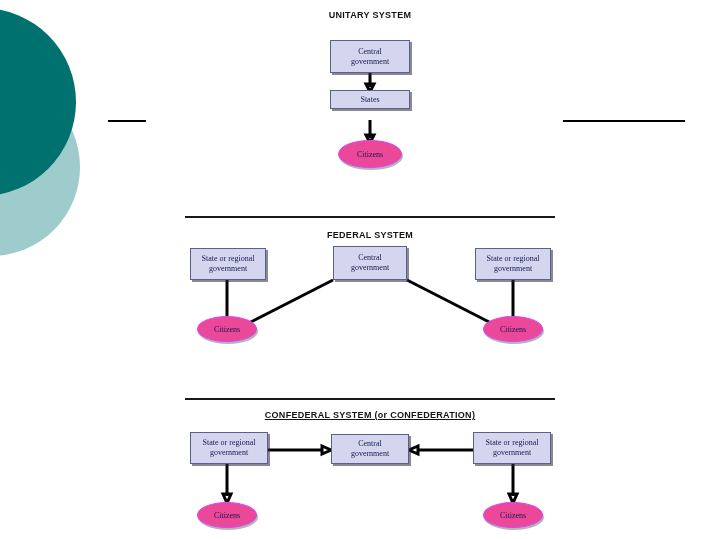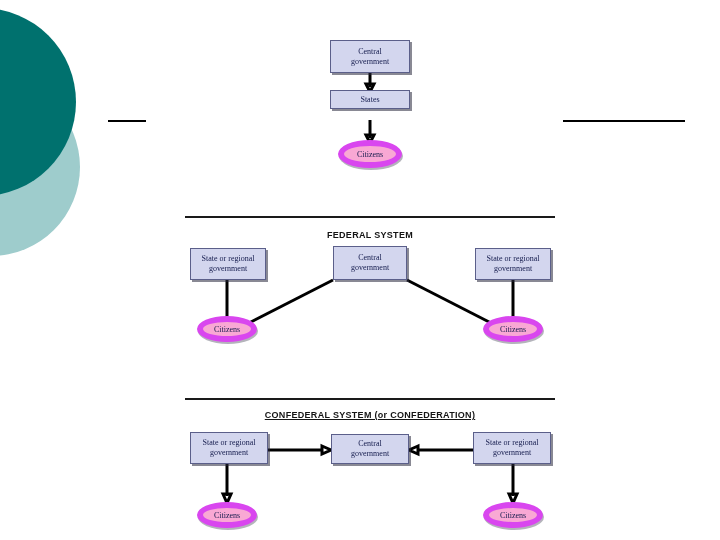--- a/index.html
+++ b/index.html
@@ -82,22 +82,22 @@
     text-align: center;
     font-family: "Liberation Serif", "DejaVu Serif", serif;
     font-size: 8px;
     line-height: 1.25;
     color: #141b4d;
     padding: 8px;
   }
   .node-oval {
     position: absolute;
     box-sizing: border-box;
-    background: #f9a8d4;
-    border: 6px solid #d946ef;
+    background: #ec4899;
+    border: 1px solid #d946ef;
     border-radius: 50%;
     display: flex;
     align-items: center;
     justify-content: center;
     text-align: center;
     font-family: "Liberation Serif", "DejaVu Serif", serif;
     font-size: 8px;
     color: #141b4d;
     box-shadow: 1px 2px 0 rgba(40,40,60,0.35);
   }
@@ -120,20 +120,21 @@
 <body>
 
 <div class="deco-circle" id="deco-light"></div>
 <div class="deco-circle" id="deco-dark"></div>
 
 <div class="top-rule" id="rule-left"></div>
 <div class="top-rule" id="rule-right"></div>
 
 <div class="diagram" id="diagram-unitary" style="left:185px; top:10px; width:370px; height:170px;">
 
+  <div class="section-title" style="top:0px;">UNITARY SYSTEM</div>
 
   <svg class="connectors" width="370" height="170">
 
     <line x1="185" y1="63" x2="185" y2="77"></line>
     <path d="M 181 74 L 185 82 L 189 74 Z" fill="#000000" stroke="none"></path>
 
     <line x1="185" y1="110" x2="185" y2="128"></line>
     <path d="M 181 125 L 185 133 L 189 125 Z" fill="#000000" stroke="none"></path>
   </svg>
 

